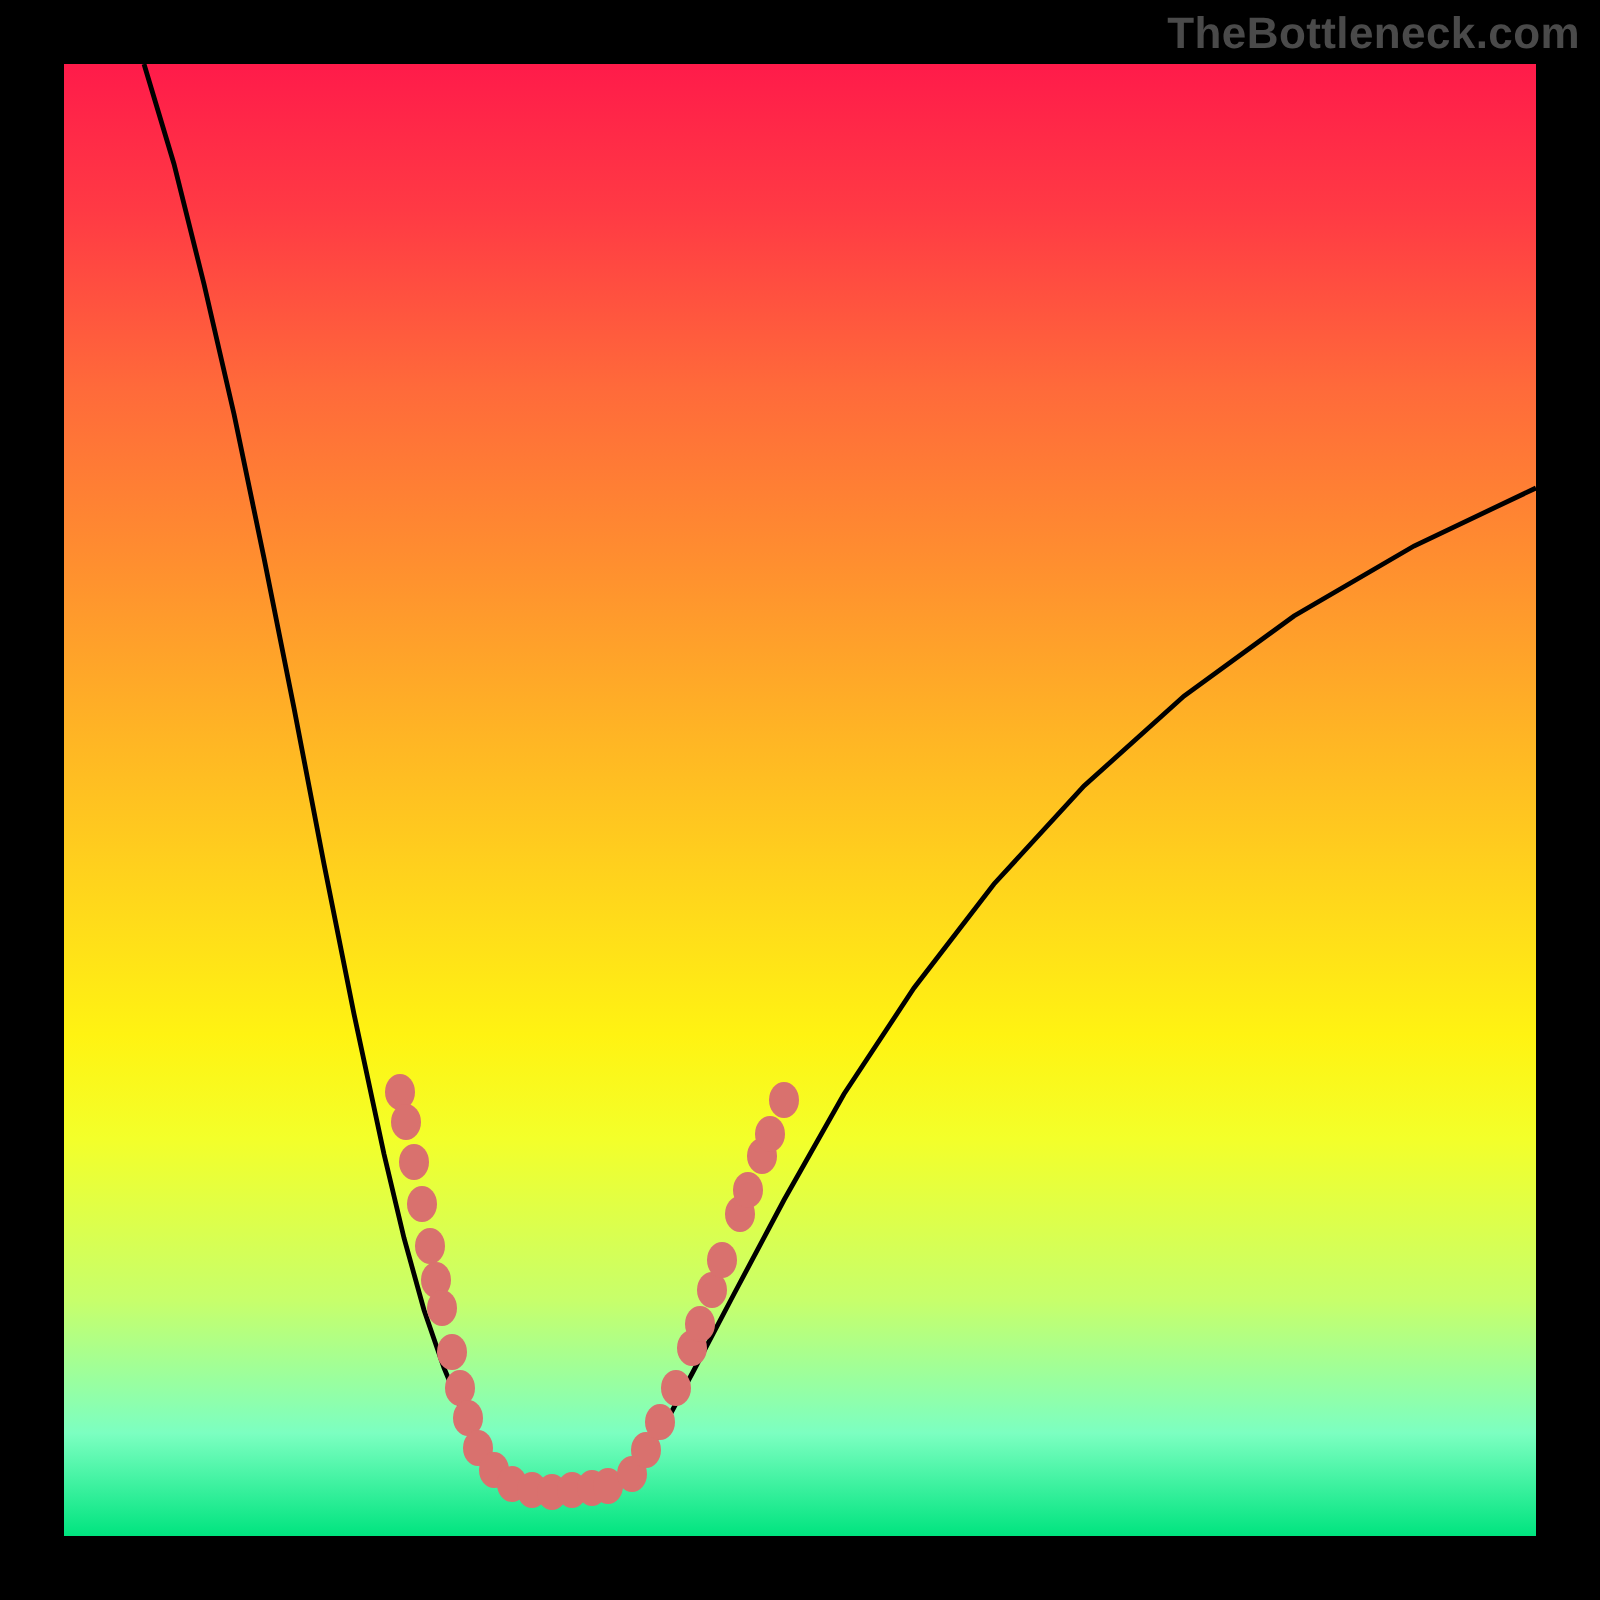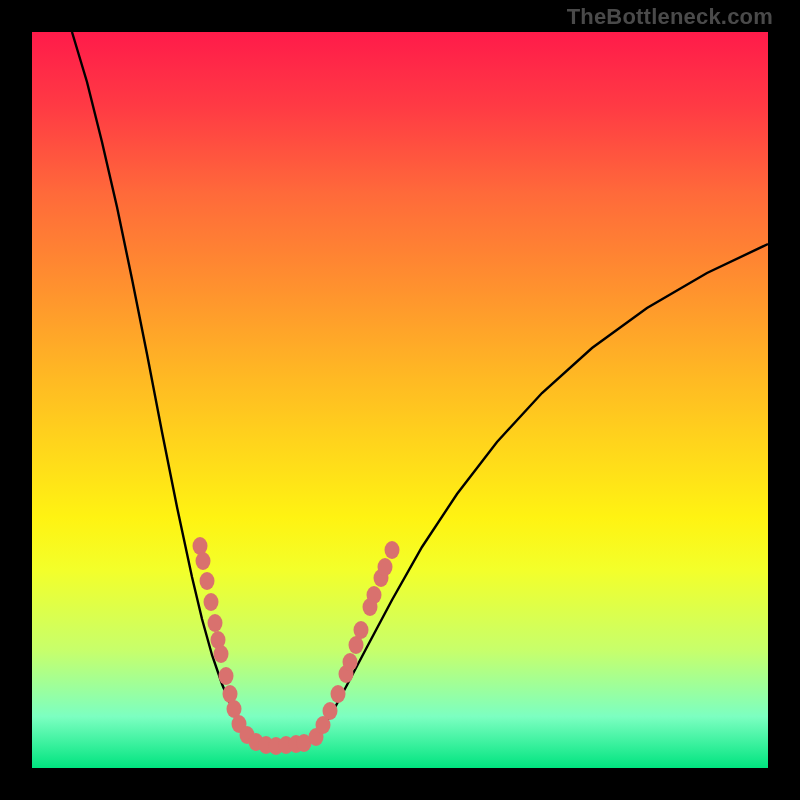--- a/index.html
+++ b/index.html
@@ -26,21 +26,21 @@
       #fff312 66%,
       #f3ff2a 73%,
       #c7ff6b 84%,
       #7cffc1 93%,
       #00e47f 100%
     );
   }
   .watermark {
     position: absolute;
     top: 4px;
-    right: 27px;
+    right: 10px;
     font-family: Arial, Helvetica, sans-serif;
     font-size: 22px;
     font-weight: 600;
     color: #4a4a4a;
     letter-spacing: 0.2px;
   }
   svg.plot {
     position: absolute;
     left: 0;
     top: 0;

